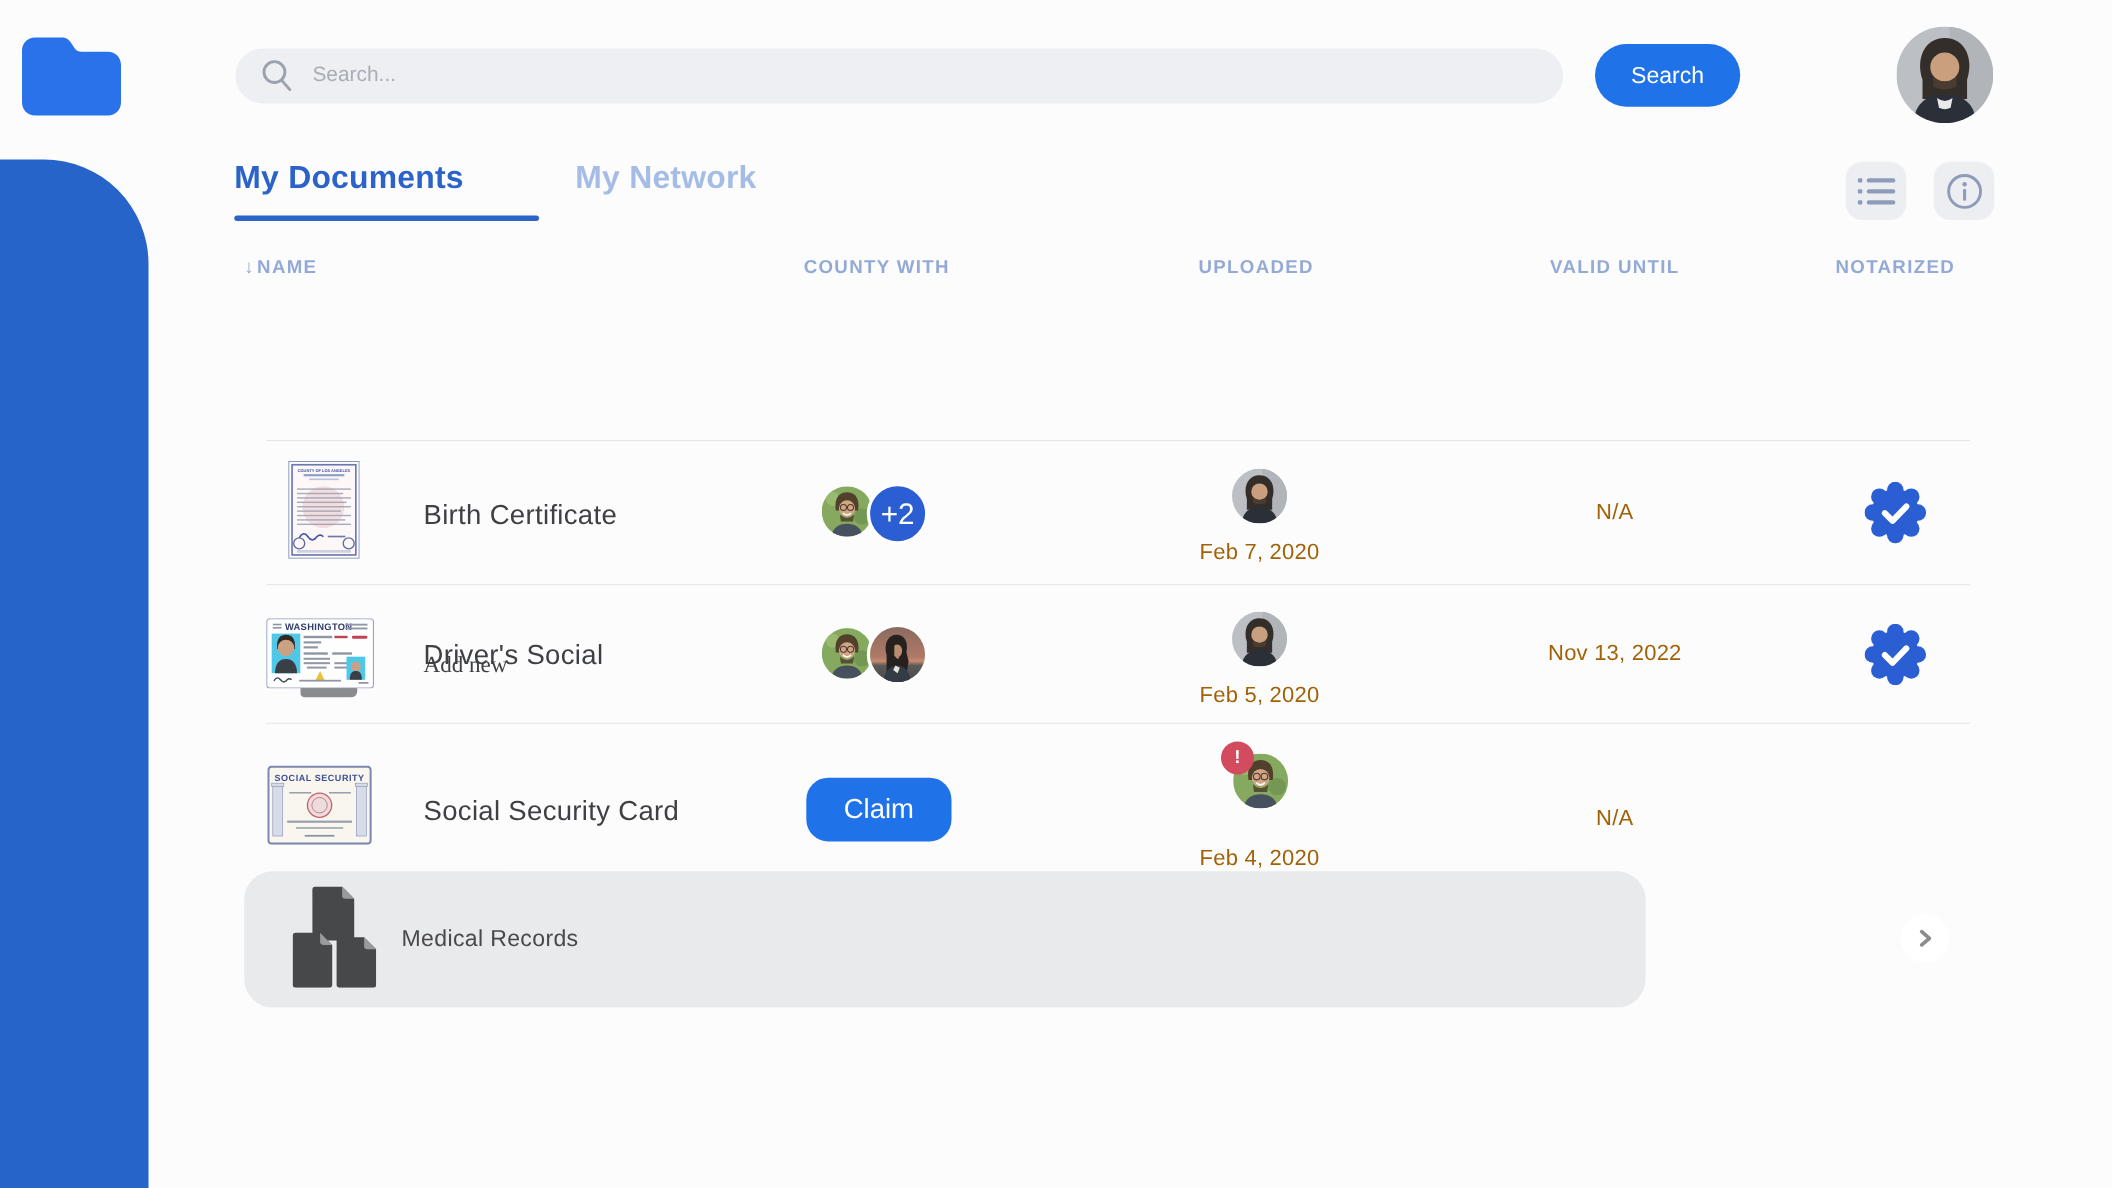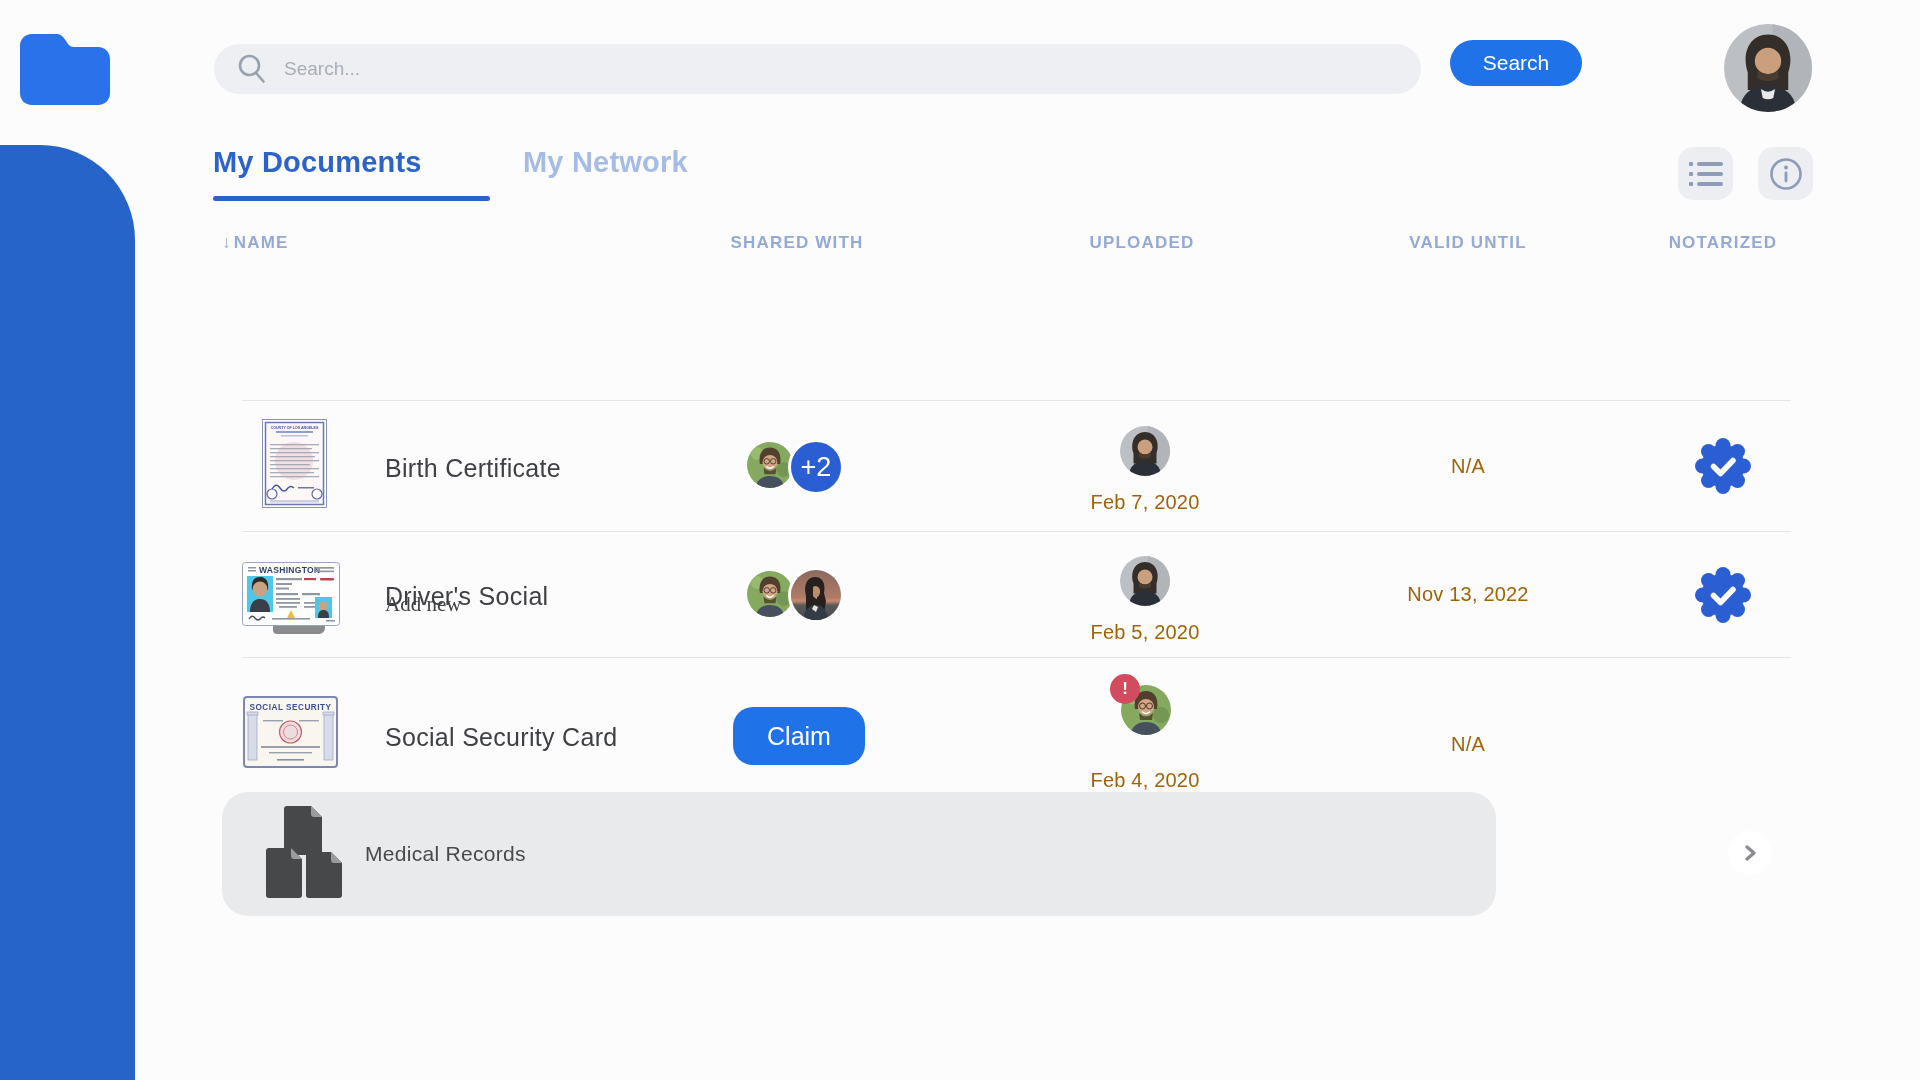--- a/index.html
+++ b/index.html
@@ -12,21 +12,21 @@
              background:#2764c9; border-top-right-radius:95px; }
   .logo { position:absolute; left:20px; top:28px; width:90px; height:78px; }
 
   
   .search-bar { position:absolute; left:214px; top:44px; width:1207px; height:50px;
                 background:#edeff3; border-radius:25px; display:flex; align-items:center;
                 gap:16px; padding:0 22px; }
   .search-bar input { flex:1; border:none; outline:none; background:transparent;
                       font-family:inherit; font-size:19px; color:#55585e; }
   .search-bar input::placeholder { color:#a9aeb6; }
-  .search-btn { position:absolute; left:1450px; top:40px; width:132px; height:46px;
+  .search-btn { position:absolute; left:1450px; top:40px; width:132px; height:57px;
                 border:none; border-radius:29px; background:#1f72e8; color:#fff;
                 font-family:inherit; font-size:21px; font-weight:500; cursor:pointer; }
   .top-avatar { position:absolute; left:1724px; top:24px; width:88px; height:88px;
                 border-radius:50%; overflow:hidden; }
 
   
   .tab { position:absolute; top:146px; font-size:29px; font-weight:700; letter-spacing:.2px; cursor:pointer; }
   .tab-docs { left:213px; color:#2b63c8; }
   .tab-underline { position:absolute; left:213px; top:196px; width:277px; height:5px;
                    background:#2b63c8; border-radius:3px; }
@@ -139,21 +139,21 @@
         <circle cx="18" cy="18" r="14.5" stroke="#8d9cb8" stroke-width="2.6"></circle>
         <circle cx="18" cy="11.5" r="2" fill="#8d9cb8"></circle>
         <rect x="16.6" y="15.5" width="2.8" height="11" rx="1.4" fill="#8d9cb8"></rect>
       </svg>
     </span>
   </div>
 
   <div class="col col-name">
     <span class="sort-arrow">↓</span><span>NAME</span>
   </div>
-  <div class="col center col-shared">SHARED WITH</div>
+  <div class="col center col-shared">COUNTY WITH</div>
   <div class="col center col-uploaded">UPLOADED</div>
   <div class="col center col-valid">VALID UNTIL</div>
   <div class="col center col-notar">NOTARIZED</div>
 
   <div class="row" style="top:272px; height:128px;font-family:Liberation Serif, serif;">
     <div class="addnew-icon">
       <svg width="52" height="66" viewBox="0 0 52 66">
         <path fill="#8a8b8d" d="M4,0 H34 L52,18 V60 a6,6 0 0 1 -6,6 H4 a4,4 0 0 1 -4,-4 V4 a4,4 0 0 1 4,-4 Z"></path>
         <path fill="#bdbebf" d="M34,0 L52,18 H38 a4,4 0 0 1 -4,-4 Z"></path>
         <circle cx="25" cy="37" r="14" fill="#ffffff"></circle>

